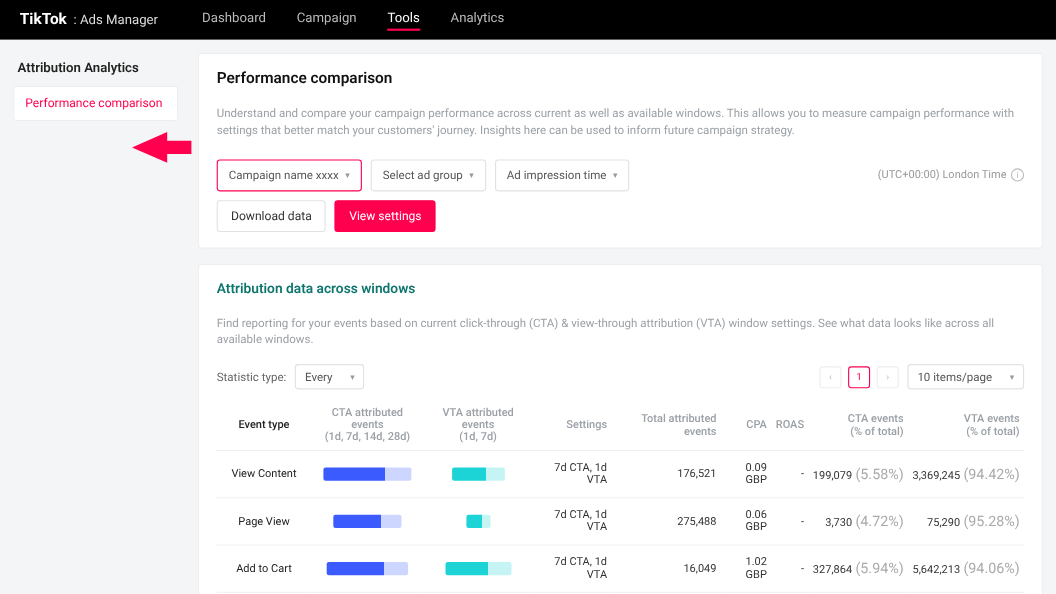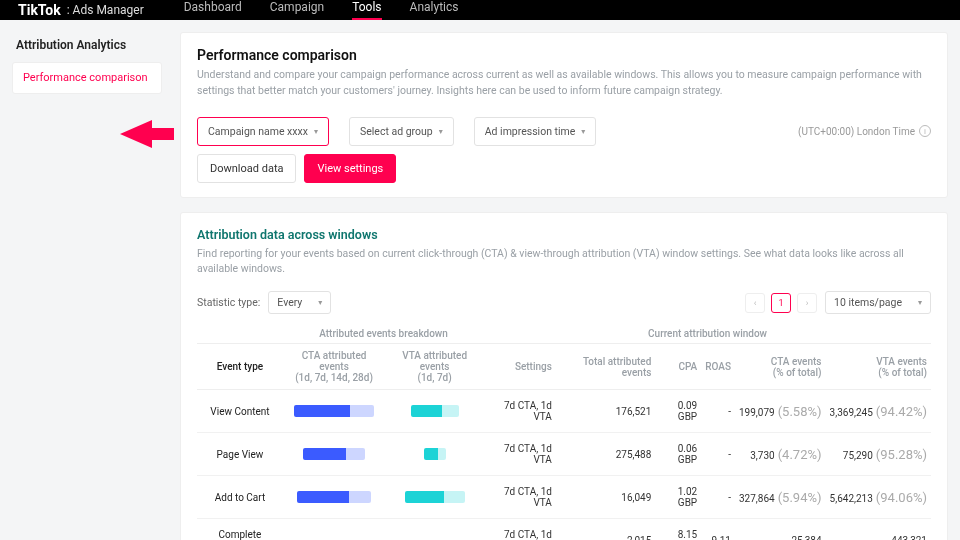--- a/index.html
+++ b/index.html
@@ -1,32 +1,32 @@
 <!DOCTYPE html>
 <html><head>
 <meta charset="utf-8">
 <style>
   *{box-sizing:border-box;margin:0;padding:0;font-family:-apple-system,BlinkMacSystemFont,"Segoe UI",Roboto,Helvetica,Arial,sans-serif}
   body{background:#f4f5f6;font-size:11px;color:#222}
-  .topbar{background:#000;color:#fff;display:flex;height:20px;padding:0 18px}
+  .topbar{background:#000;color:#fff;display:flex;align-items:center;height:36px;padding:0 18px}
   .logo{font-weight:700;font-size:14px;display:flex;align-items:center;gap:4px}
   .logo-sub{font-weight:400;font-size:12px;color:#ddd;margin-left:2px}
   .nav{display:flex;margin-left:40px;gap:28px;font-size:12px}
   .nav-item{color:#bbb;cursor:pointer;padding-bottom:3px;border-bottom:2px solid transparent}
   .nav-item.active{color:#fff;border-bottom:2px solid #ff004f}
   .page{display:flex;padding:12px 12px}
   .sidebar{width:150px;flex-shrink:0}
   .side-title{font-weight:600;font-size:12px;padding:6px 4px;color:#222}
   .side-card{background:#fff;border:1px solid #eee;border-radius:3px;padding:8px 10px;color:#ff004f;font-size:11px;line-height:1.3;margin-top:4px}
   .arrow{position:absolute;left:118px;top:114px}
   .main{flex:1;margin-left:18px}
   .card{background:#fff;border:1px solid #eee;border-radius:3px;padding:14px 16px;margin-bottom:14px}
   .h1{font-weight:600;font-size:14px;color:#111}
-  .sub{color:#9aa0a6;font-size:10.5px;line-height:1.5;margin-top:4px}
-  .controls{display:flex;align-items:center;margin-top:18px;gap:20px}
+  .sub{color:#9aa0a6;font-size:10.5px;line-height:1.5;margin-top:16px}
+  .controls{display:flex;align-items:center;margin-top:18px;gap:8px}
   .sel{border:1px solid #e2e2e2;border-radius:3px;padding:7px 10px;font-size:10.5px;color:#555;background:#fff;display:flex;align-items:center;gap:6px;cursor:pointer}
   .sel.hl{border:1.5px solid #ff004f}
   .chev{font-size:8px;color:#999}
   .spacer{flex:1}
   .date{border:1px solid #e2e2e2;border-radius:3px;padding:7px 10px;font-size:10.5px;color:#555;display:flex;align-items:center;gap:6px}
   .tz{font-size:10px;color:#999;margin-left:8px;display:flex;align-items:center;gap:4px}
   .btn-row{display:flex;gap:8px;margin-top:8px}
   .btn{border-radius:3px;padding:7px 12px;font-size:11px;cursor:pointer;border:1px solid #e2e2e2;background:#fff;color:#333}
   .btn.primary{background:#ff004f;border-color:#ff004f;color:#fff}
   .h2{font-weight:600;font-size:12.5px;color:#0f766e}
@@ -121,25 +121,20 @@
           <div class="pg">›</div>
         </div>
         <div class="pill">
           <span>10 items/page</span>
           <span class="chev">▾</span>
         </div>
       </div>
 
       <table>
         <thead>
-          <tr class="g">
-            <th></th>
-            <th colspan="2">Attributed events breakdown</th>
-            <th colspan="6">Current attribution window</th>
-          </tr>
           <tr>
             <th class="ev">Event type</th>
             <th style="text-align:center;white-space:pre-line">CTA attributed events
 (1d, 7d, 14d, 28d)</th>
             <th style="text-align:center;white-space:pre-line">VTA attributed events
 (1d, 7d)</th>
             <th>Settings</th>
             <th>Total attributed events</th>
             <th>CPA</th>
             <th>ROAS</th>

